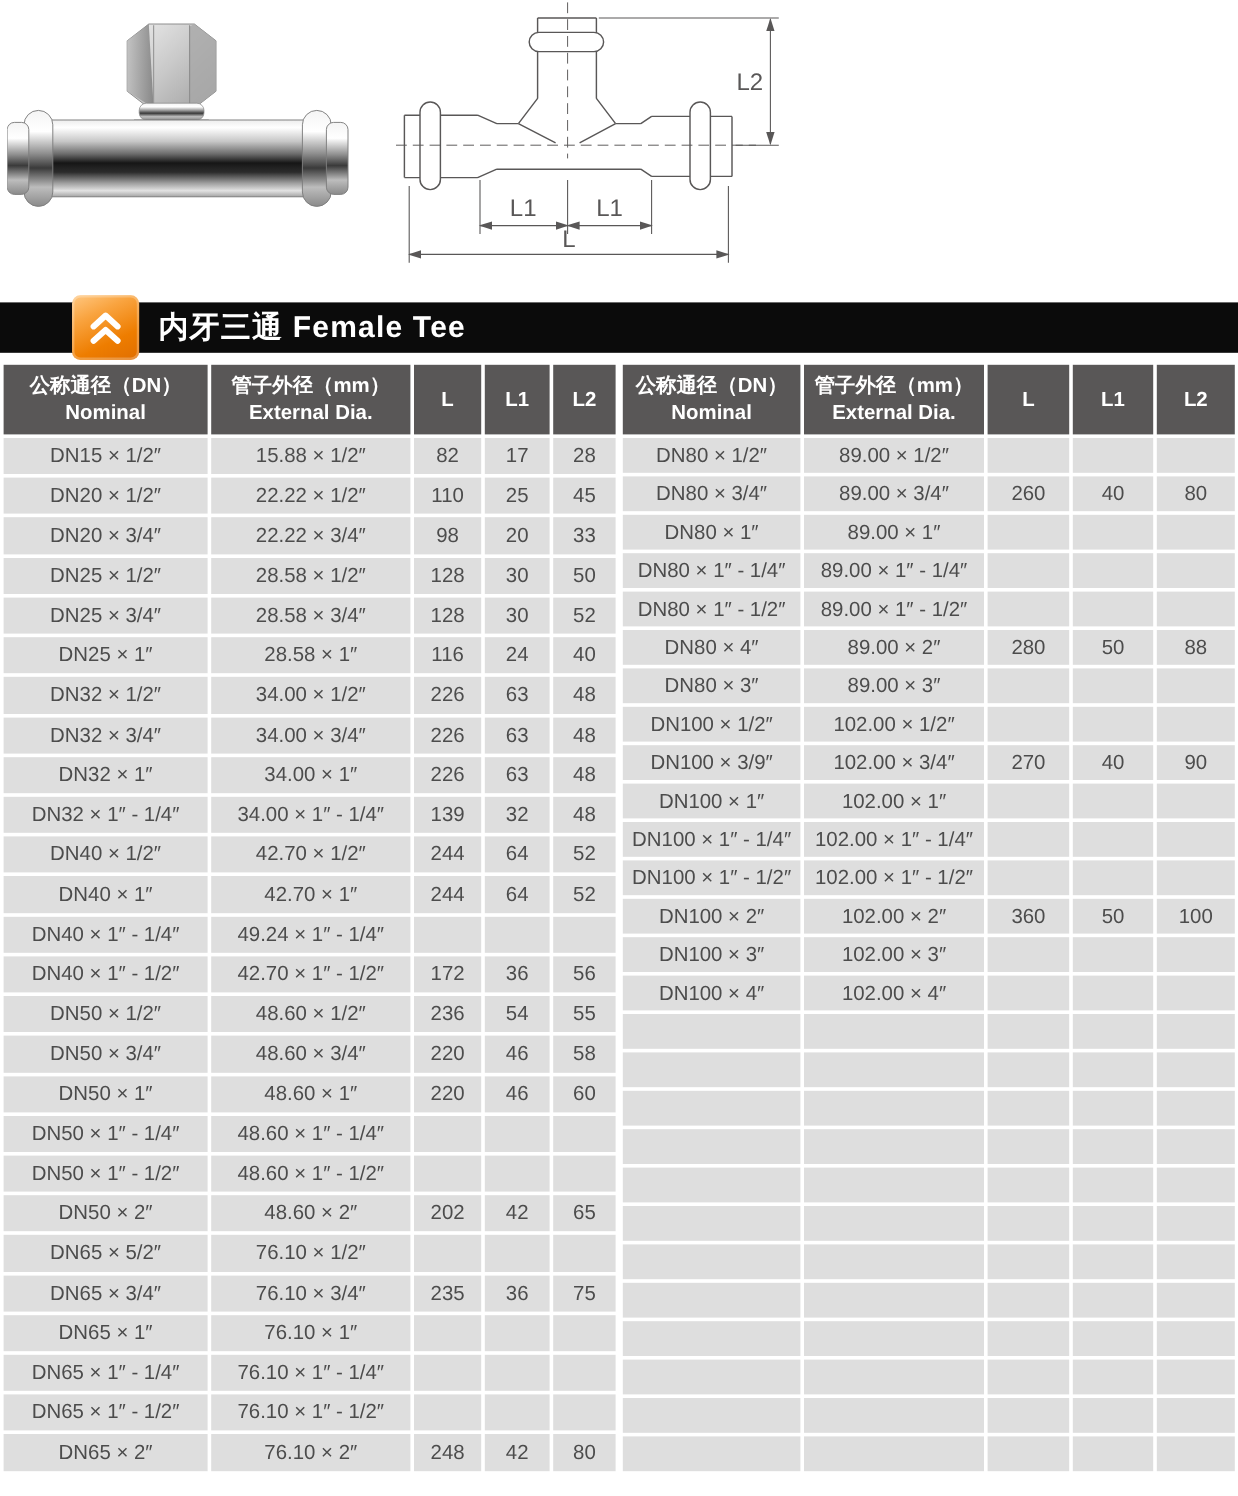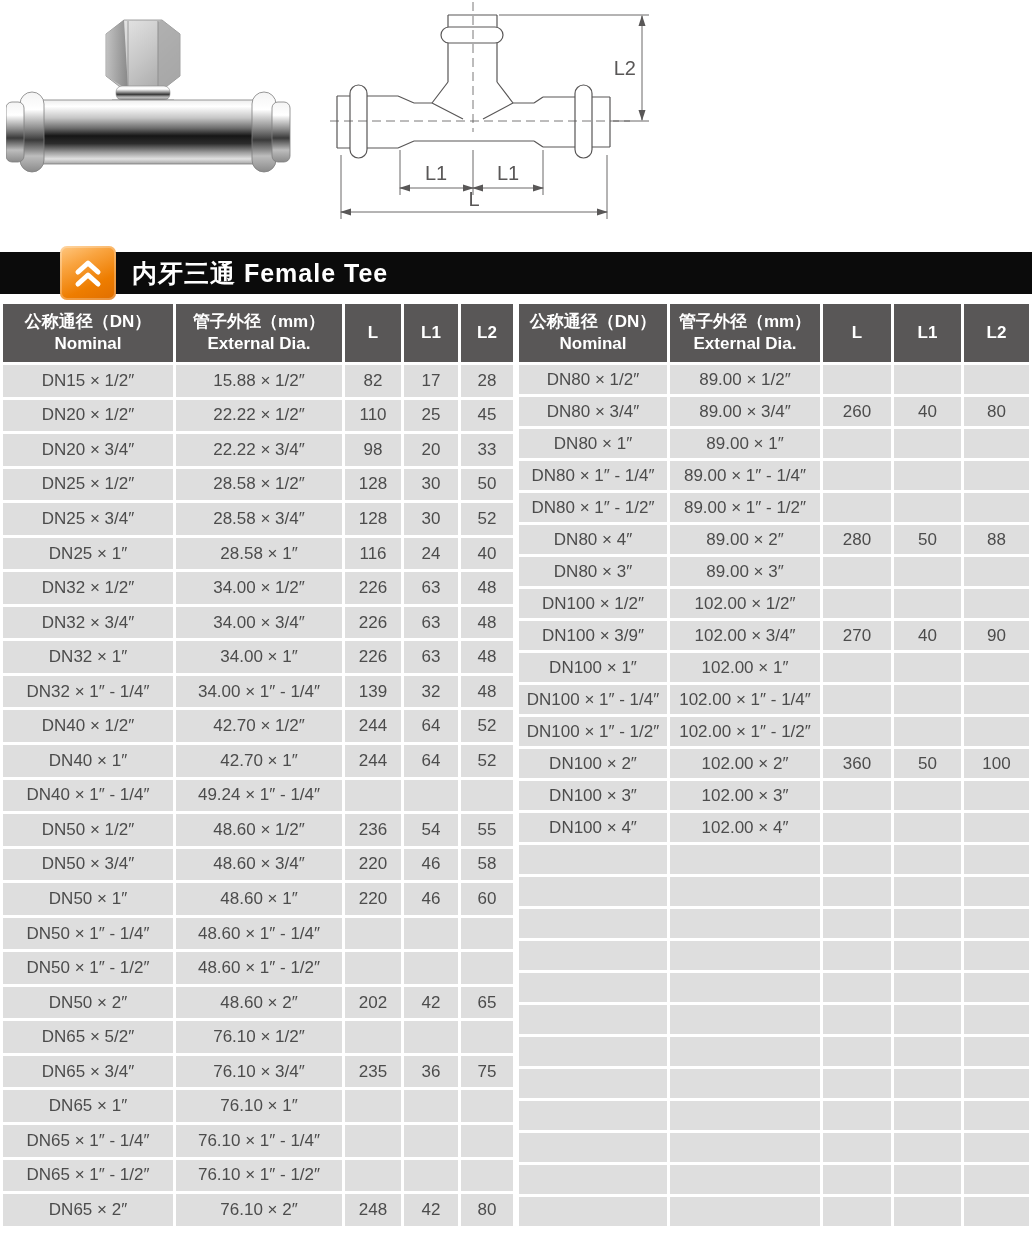--- a/index.html
+++ b/index.html
@@ -276,20 +276,27 @@
             <td>52</td>
           </tr>
           <tr>
             <td>DN40 × 1″ - 1/4″</td>
             <td>49.24 × 1″ - 1/4″</td>
             <td></td>
             <td></td>
             <td></td>
           </tr>
           <tr>
+            <td>DN40 × 1″ - 1/2″</td>
+            <td>42.70 × 1″ - 1/2″</td>
+            <td>172</td>
+            <td>36</td>
+            <td>56</td>
+          </tr>
+          <tr>
             <td>DN50 × 1/2″</td>
             <td>48.60 × 1/2″</td>
             <td>236</td>
             <td>54</td>
             <td>55</td>
           </tr>
           <tr>
             <td>DN50 × 3/4″</td>
             <td>48.60 × 3/4″</td>
             <td>220</td>

